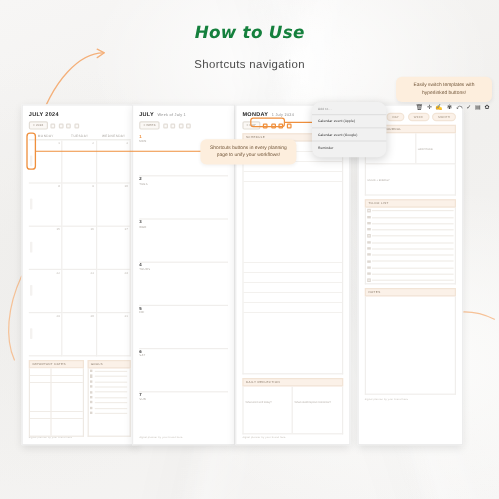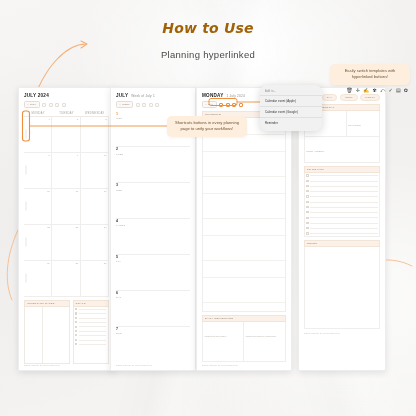--- a/index.html
+++ b/index.html
@@ -20,21 +20,21 @@
   }
   .bg-crease{position:absolute;inset:0;opacity:.5;
     background:
       linear-gradient(103deg, rgba(0,0,0,0) 40%, rgba(0,0,0,.022) 47%, rgba(255,255,255,.5) 52%, rgba(0,0,0,0) 60%),
       linear-gradient(72deg, rgba(0,0,0,0) 55%, rgba(0,0,0,.018) 62%, rgba(255,255,255,.45) 67%, rgba(0,0,0,0) 76%);
   }
 
   
   .head{position:absolute;left:0;right:0;top:20px;text-align:center;z-index:6;}
   .title{font-family:"DejaVu Sans", sans-serif;font-size:14px;font-weight:700;
-    font-style:italic;color:#a16207;letter-spacing:.2px;}
+    font-style:italic;color:#15803d;letter-spacing:.2px;}
   .subtitle{margin-top:13px;font-size:9.5px;color:#4a4a4a;letter-spacing:.3px;}
 
   
   .deco{position:absolute;inset:0;z-index:2;pointer-events:none;}
 
   
   .callout{position:absolute;z-index:30;background:#fdeedd;border-radius:5px;
     padding:4px 6px;text-align:center;color:#6f5336;font-size:4.1px;line-height:1.55;
     box-shadow:0 1px 3px rgba(0,0,0,.05);}
   #callout-templates{right:6px;top:64px;width:80px;}
@@ -130,21 +130,21 @@
     background-size:4px 4px;}
 </style>
 </head>
 <body>
 
 <div class="bg-wash"></div>
 <div class="bg-crease"></div>
 
 <div class="head">
   <div class="title">How to Use</div>
-  <div class="subtitle">Planning hyperlinked</div>
+  <div class="subtitle">Shortcuts navigation</div>
 </div>
 
 <svg class="deco" width="416" height="416" viewBox="0 0 416 416">
   <path d="M30 110 C44 64, 68 44, 86 44" fill="none" stroke="#f4b07a" stroke-width="1.1" stroke-linecap="round"></path>
   <path d="M81 41 L87 44 L81 48" fill="none" stroke="#f4b07a" stroke-width="1.1" stroke-linecap="round" stroke-linejoin="round"></path>
   <path d="M18 230 C6 256, 4 282, 12 300" fill="none" stroke="#f6bb8c" stroke-width="1" stroke-linecap="round" opacity="0.9"></path>
   <path d="M372 262 C386 258, 400 260, 412 266" fill="none" stroke="#f6bb8c" stroke-width="1" stroke-linecap="round" opacity="0.9"></path>
 </svg>
 
 <div class="callout" id="callout-templates">

